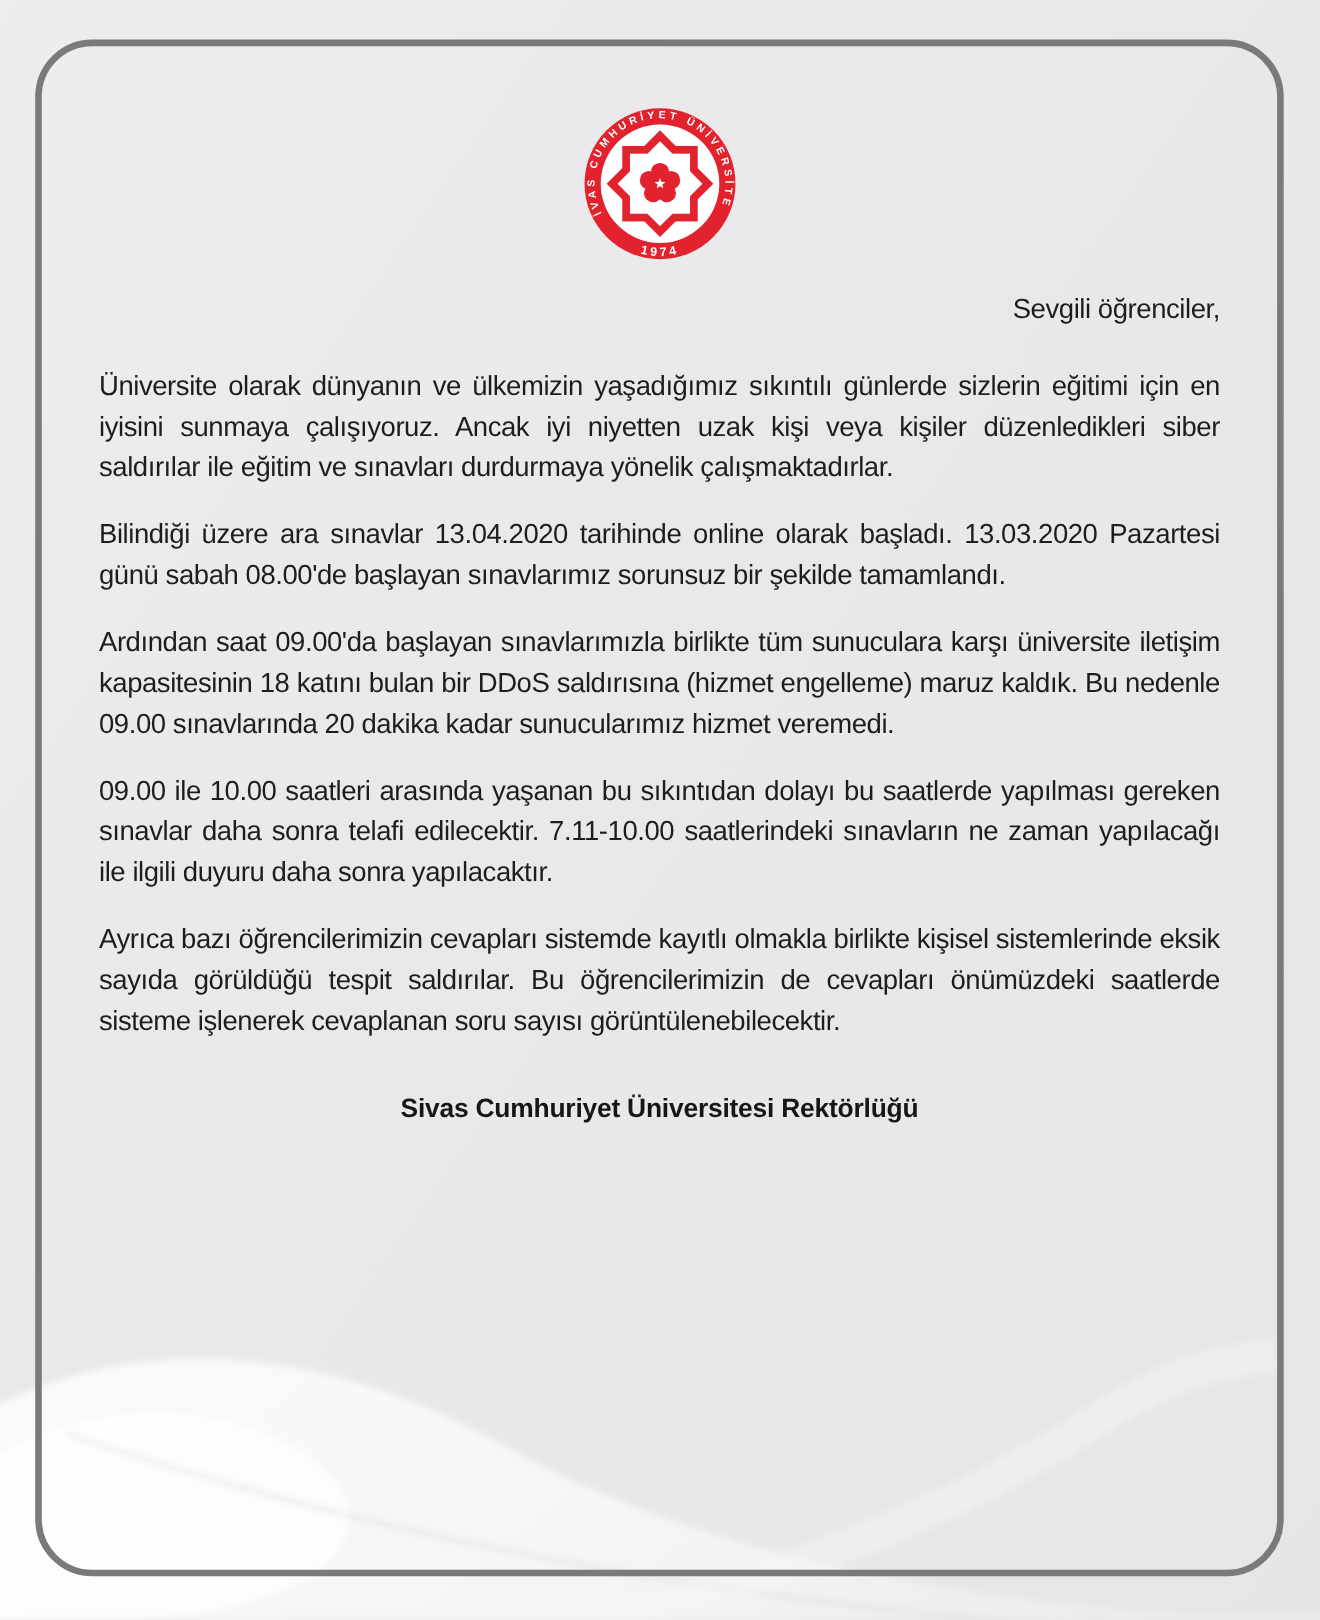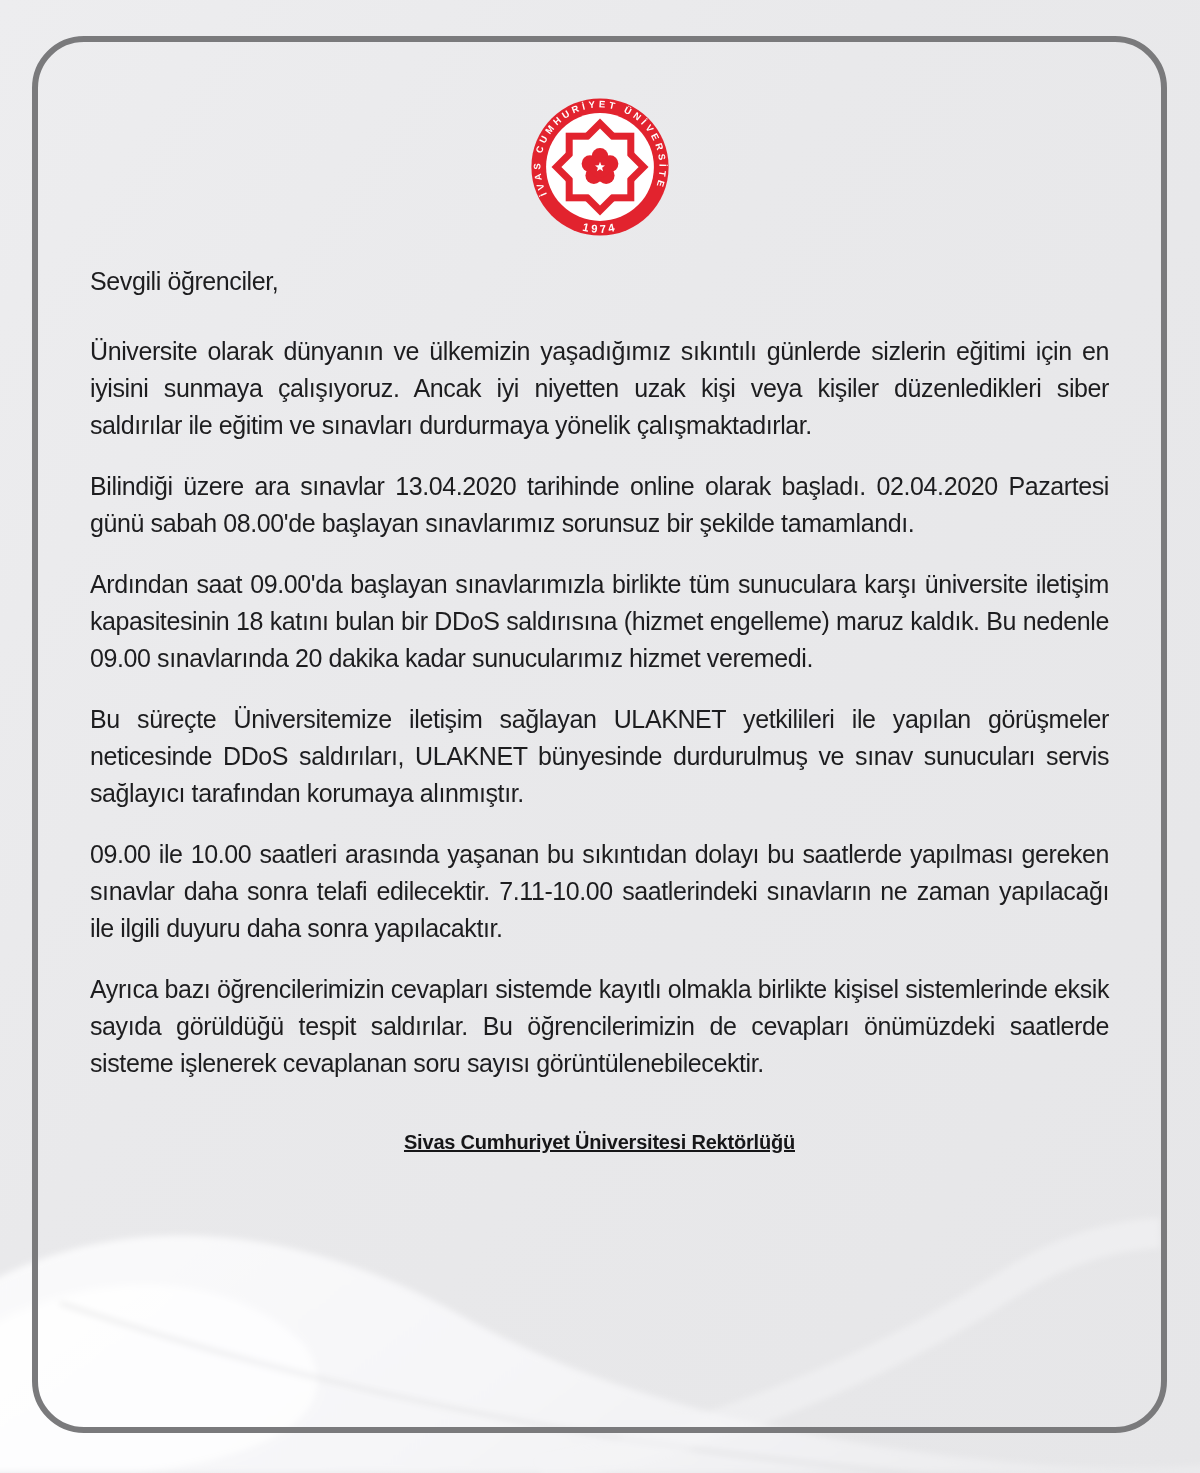--- a/index.html
+++ b/index.html
@@ -49,31 +49,30 @@
     font-size:25px;
     line-height:37px;
     letter-spacing:-0.4px;
     font-stretch:condensed;
   }
   .letter p{
     text-align:justify;
     margin:0 0 24px 0;
   }
   .letter p.salutation{
-    text-align:left;
+    text-align:right;
     margin-bottom:33px;
   }
   .signature{
     margin-top:42px;
     text-align:center;
     font-weight:bold;
-    font-size:20px;
+    font-size:24px;
     letter-spacing:-0.2px;
     color:#161618;
-    text-decoration:underline;
   }
 </style>
 </head>
 <body>
 
 <div class="page">
 
   <svg class="ribbon" viewBox="0 0 1200 330" preserveAspectRatio="none" aria-hidden="true">
     <defs>
       <filter id="soft" x="-10%" y="-10%" width="120%" height="120%">
@@ -126,22 +125,21 @@
           <circle cx="100" cy="100" r="15"></circle>
         </g>
 
         <polygon fill="#ffffff" points="100,92.5 101.88,97.41 107.13,97.68 103.04,100.99 104.41,106.07 100,103.2 95.59,106.07 96.96,100.99 92.87,97.68 98.12,97.41"></polygon>
       </svg>
     </div>
 
     <div class="letter">
       <p class="salutation">Sevgili öğrenciler,</p>
       <p>Üniversite olarak dünyanın ve ülkemizin yaşadığımız sıkıntılı günlerde sizlerin eğitimi için en iyisini sunmaya çalışıyoruz. Ancak iyi niyetten uzak kişi veya kişiler düzenledikleri siber saldırılar ile eğitim ve sınavları durdurmaya yönelik çalışmaktadırlar.</p>
-      <p>Bilindiği üzere ara sınavlar 13.04.2020 tarihinde online olarak başladı. 02.04.2020 Pazartesi günü sabah 08.00'de başlayan sınavlarımız sorunsuz bir şekilde tamamlandı.</p>
+      <p>Bilindiği üzere ara sınavlar 13.04.2020 tarihinde online olarak başladı. 13.03.2020 Pazartesi günü sabah 08.00'de başlayan sınavlarımız sorunsuz bir şekilde tamamlandı.</p>
       <p>Ardından saat 09.00'da başlayan sınavlarımızla birlikte tüm sunuculara karşı üniversite iletişim kapasitesinin 18 katını bulan bir DDoS saldırısına (hizmet engelleme) maruz kaldık. Bu nedenle 09.00 sınavlarında 20 dakika kadar sunucularımız hizmet veremedi.</p>
-      <p>Bu süreçte Üniversitemize iletişim sağlayan ULAKNET yetkilileri ile yapılan görüşmeler neticesinde DDoS saldırıları, ULAKNET bünyesinde durdurulmuş ve sınav sunucuları servis sağlayıcı tarafından korumaya alınmıştır.</p>
       <p>09.00 ile 10.00 saatleri arasında yaşanan bu sıkıntıdan dolayı bu saatlerde yapılması gereken sınavlar daha sonra telafi edilecektir. 7.11-10.00 saatlerindeki sınavların ne zaman yapılacağı ile ilgili duyuru daha sonra yapılacaktır.</p>
       <p>Ayrıca bazı öğrencilerimizin cevapları sistemde kayıtlı olmakla birlikte kişisel sistemlerinde eksik sayıda görüldüğü tespit saldırılar. Bu öğrencilerimizin de cevapları önümüzdeki saatlerde sisteme işlenerek cevaplanan soru sayısı görüntülenebilecektir.</p>
       <div class="signature">Sivas Cumhuriyet Üniversitesi Rektörlüğü</div>
     </div>
 
   </div>
 </div>
 
 </body></html>

